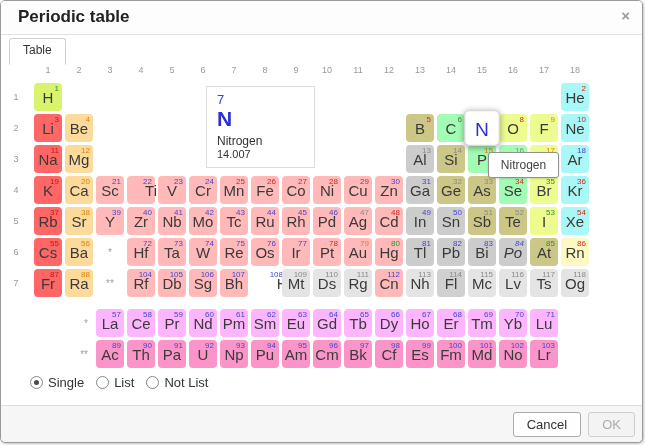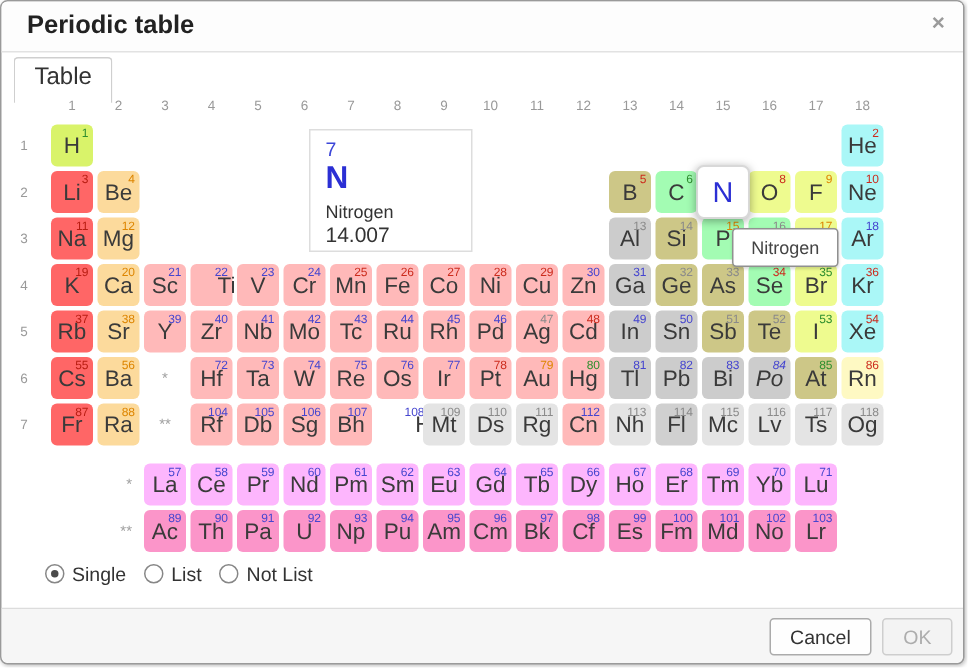--- a/index.html
+++ b/index.html
@@ -3,21 +3,21 @@
 <meta charset="utf-8">
 <style>
   html,body{margin:0;padding:0;background:#fff;}
   body{width:645px;height:445px;font-family:"Liberation Sans",sans-serif;overflow:hidden;}
   .dialog{position:relative;width:643px;height:443px;box-sizing:border-box;border:1px solid #9a9a9a;
           border-radius:5px;background:#fff;overflow:hidden;box-shadow:1px 1px 3px rgba(0,0,0,.25);}
   .titlebar{position:absolute;left:0;top:0;right:0;height:33px;border-bottom:1px solid #e2e2e2;background:#fdfdfd;}
   .title{position:absolute;left:17px;top:6px;font-size:17px;font-weight:bold;color:#222;}
   .close{position:absolute;top:7px;right:12px;font-size:15px;font-weight:bold;color:#9b9b9b;cursor:pointer;line-height:15px;}
   .tabs{position:absolute;left:8px;top:37px;display:flex;align-items:flex-start;}
-  .tab{font-size:16px;color:#333;padding:4px 13px;border:1px solid #cfcfcf;border-radius:3px 3px 0 0;
+  .tab{font-size:12px;color:#333;padding:4px 13px;border:1px solid #cfcfcf;border-radius:3px 3px 0 0;
        background:#ededed;margin-right:2px;}
   .tab.active{background:#fff;border-bottom-color:#fff;padding-bottom:7px;}
   .colheads{position:absolute;left:33px;top:64px;display:grid;grid-template-columns:repeat(18,28px);gap:3px;}
   .colheads span{text-align:center;font-size:9px;color:#999;}
   .rowheads{position:absolute;left:6px;top:82px;display:grid;grid-template-rows:repeat(7,28px);gap:3px;width:18px;}
   .rowheads span{text-align:center;font-size:9px;color:#999;line-height:28px;}
   .ptable{position:absolute;left:33px;top:82px;display:grid;
           grid-template-columns:repeat(18,28px);
           grid-template-rows:repeat(7,28px) 6px 28px 28px;gap:3px;}
   .cell{position:relative;border-radius:4px;display:flex;align-items:center;justify-content:center;
@@ -26,21 +26,21 @@
   .cell.sel{border:1px solid #d8d8d8;box-shadow:0 1px 5px rgba(0,0,0,.35);transform:scale(1.28);
             z-index:5;color:#2b2fd4;background:#fff;}
   .marker{display:flex;align-items:center;color:#a0a0a0;font-size:10px;}
   .marker.c{justify-content:center;}
   .marker.r{justify-content:flex-end;padding-right:5px;}
   .infobox{position:absolute;left:205px;top:85px;width:97px;height:75px;background:#fff;
            border:1px solid #ddd;padding:5px 0 0 10px;z-index:4;box-sizing:content-box;}
   .info-num{color:#3c46d8;font-size:13px;}
   .info-sym{color:#2b2fd4;font-size:21px;font-weight:bold;line-height:1.15;}
   .info-name{color:#333;font-size:12px;margin-top:3px;}
-  .info-mass{color:#333;font-size:14px;}
+  .info-mass{color:#333;font-size:11px;}
   .tooltip{position:absolute;left:487px;top:151px;width:69px;height:24px;background:#fff;
            border:1px solid #909090;border-radius:3px;display:flex;align-items:center;justify-content:center;
            font-size:12px;color:#444;z-index:10;box-shadow:0 1px 2px rgba(0,0,0,.15);}
   .radios{position:absolute;left:29px;top:374px;display:flex;align-items:center;font-size:13px;color:#333;}
   .radio{width:13px;height:13px;border:1px solid #878787;border-radius:50%;background:#fff;
          margin-right:5px;box-sizing:border-box;position:relative;cursor:pointer;}
   .radio.checked::after{content:"";position:absolute;left:3px;top:3px;width:5px;height:5px;border-radius:50%;background:#4a4a4a;}
   .radios label{margin-right:12px;cursor:pointer;}
   .footer{position:absolute;left:0;right:0;bottom:0;height:36px;background:#f6f6f6;border-top:1px solid #dcdcdc;
           border-radius:0 0 5px 5px;display:flex;align-items:center;justify-content:flex-end;padding-right:7px;}

